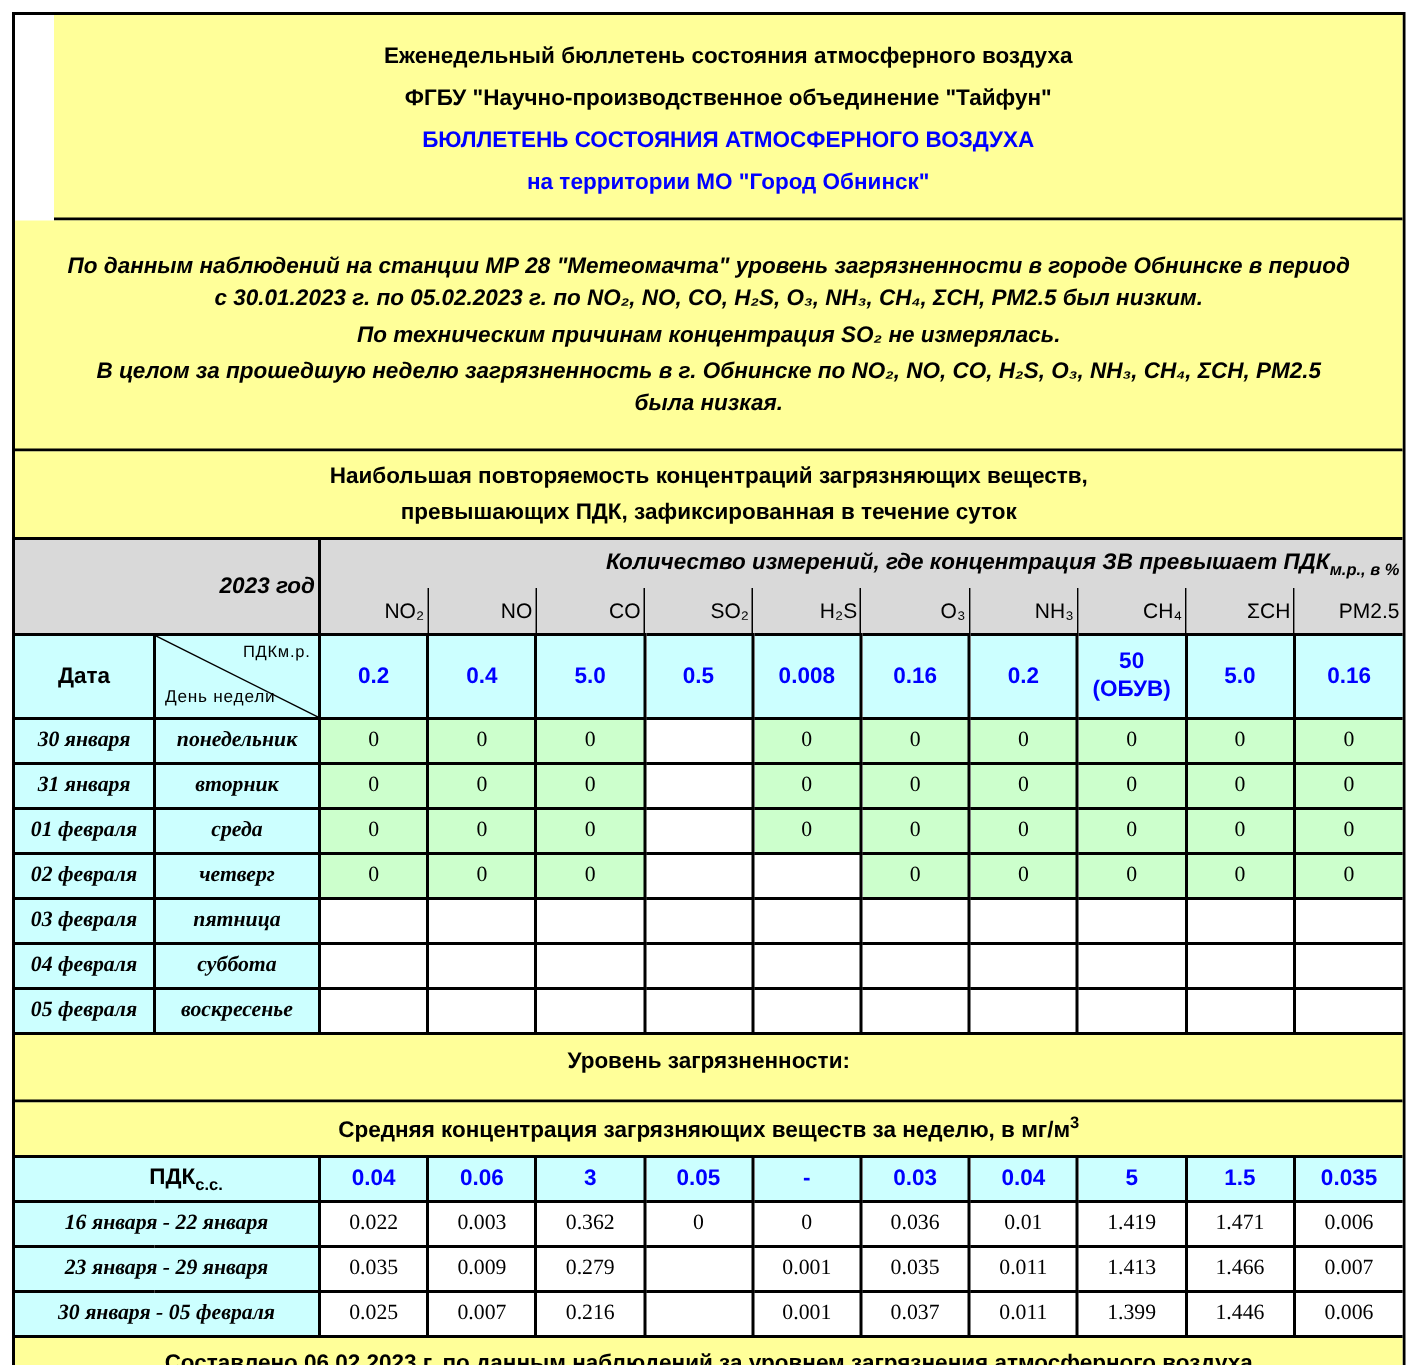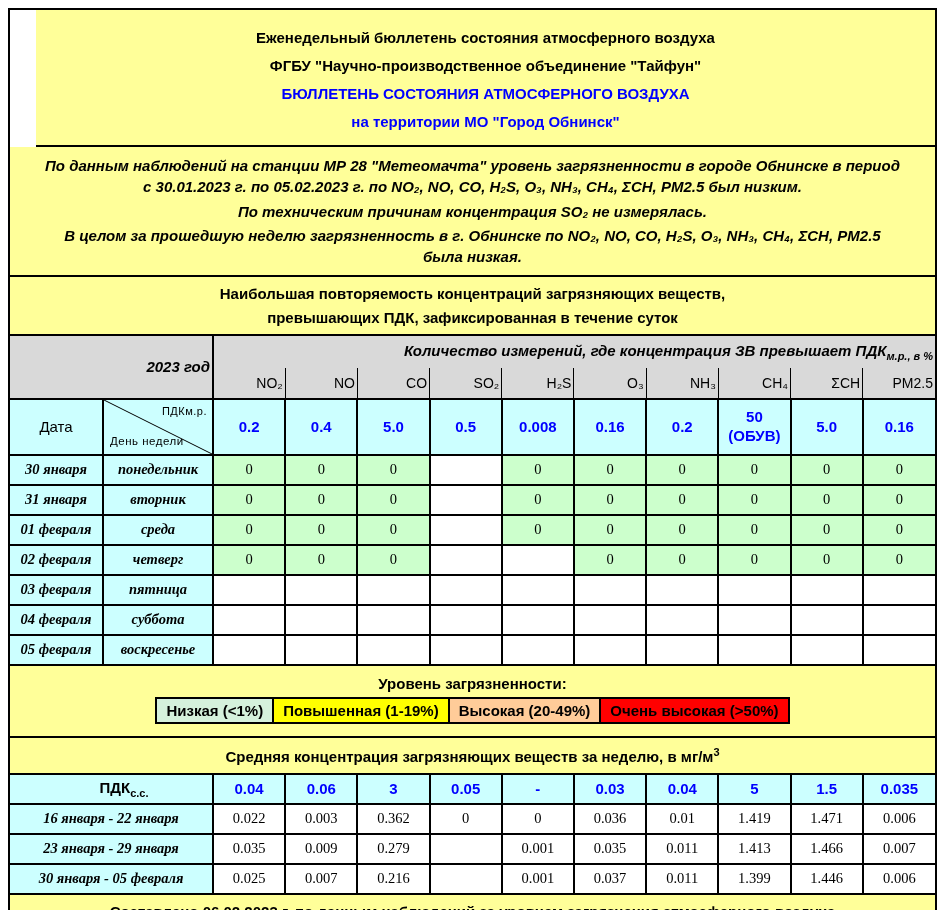--- a/index.html
+++ b/index.html
@@ -8,21 +8,21 @@
   .sec { border-bottom:2px solid #000; }
   .sec:last-child { border-bottom:none; }
   .yellow { background:#FFFF99; }
 
   
   .header-sec { padding:8px 0 4px; text-align:center;margin-left:26px; }
   .hline { margin:11px 0; font-size:15px; font-weight:bold; }
   .blue-text { color:#0000FF; }
 
   
-  .summary-sec { padding:5px 6px; text-align:center; }
+  .summary-sec { padding:17px 6px; text-align:center; }
   .summary-sec p { margin:3px 0; font-size:15px; font-weight:bold; font-style:italic;
                    line-height:1.42; white-space:pre-line; }
 
   
   .sec3 { padding:5px 0; text-align:center; font-size:15px; font-weight:bold;
           line-height:1.55; white-space:pre-line; }
 
   
   table { border-collapse:collapse; width:100%; table-layout:fixed; border:hidden; }
   td { border:2px solid #000; text-align:center; vertical-align:middle; padding:1px 2px;
@@ -32,21 +32,21 @@
   .cyan { background:#CCFFFF; }
   .g { background:#CCFFCC; }
   .w { background:#FFFFFF; }
 
   .ylabel { font-size:15px; font-weight:bold; font-style:italic; }
   .mhead  { font-size:15px; font-weight:bold; font-style:italic; border-bottom:none; height:30px; }
   .mhead sub { font-size:11px; font-weight:bold; }
   .pol { font-size:14px; border-top:none; border-left-width:1px; border-right-width:1px; height:28px; }
 
   .pdkrow td { height:52px; }
-  .datal { font-size:15px; font-weight:normal; }
+  .datal { font-size:15px; font-weight:bold; }
   .pdkv  { font-size:15px; font-weight:bold; color:#0000FF; line-height:1.25; }
   .diag  { position:relative; padding:0; }
   .diag svg { position:absolute; left:0; top:0; width:100%; height:100%; }
   .diag-top { position:absolute; top:5px; right:5px; font-size:11px; letter-spacing:0.5px; }
   .diag-bottom { position:absolute; bottom:7px; left:6px; font-size:11.5px; letter-spacing:0.5px; }
 
   .xrow td { height:26px; }
   .date-cell,.day-cell { font-family:"Liberation Serif","DejaVu Serif",serif;
         font-weight:bold; font-style:italic; font-size:14.5px; }
   .v { font-family:"Liberation Serif","DejaVu Serif",serif; font-size:14.5px; }
@@ -238,26 +238,20 @@
         <td class="v w"></td>
         <td class="v w"></td>
         <td class="v w"></td>
       </tr>
     </tbody>
       </table>
   </div>
 
   <div class="sec legend-sec yellow">
     <div class="legend-title">Уровень загрязненности:</div>
-    <div class="legend-row">
-      <div class="legend-box" style="background: rgb(213, 241, 220);"><span>Низкая (&lt;1%)</span></div>
-      <div class="legend-box" style="background: rgb(255, 255, 0);"><span>Повышенная (1-19%)</span></div>
-      <div class="legend-box" style="background: rgb(255, 204, 153);"><span>Высокая (20-49%)</span></div>
-      <div class="legend-box" style="background: rgb(255, 0, 0);"><span>Очень высокая (&gt;50%)</span></div>
-    </div>
   </div>
 
   <div class="sec">
     <div class="weekly-title yellow"><span>Средняя концентрация загрязняющих веществ за неделю, в мг/м</span><sup>3</sup></div>
     <table>
       <colgroup>
           <col class="c-date">
           <col class="c-day">
           <col span="10">
         </colgroup>

